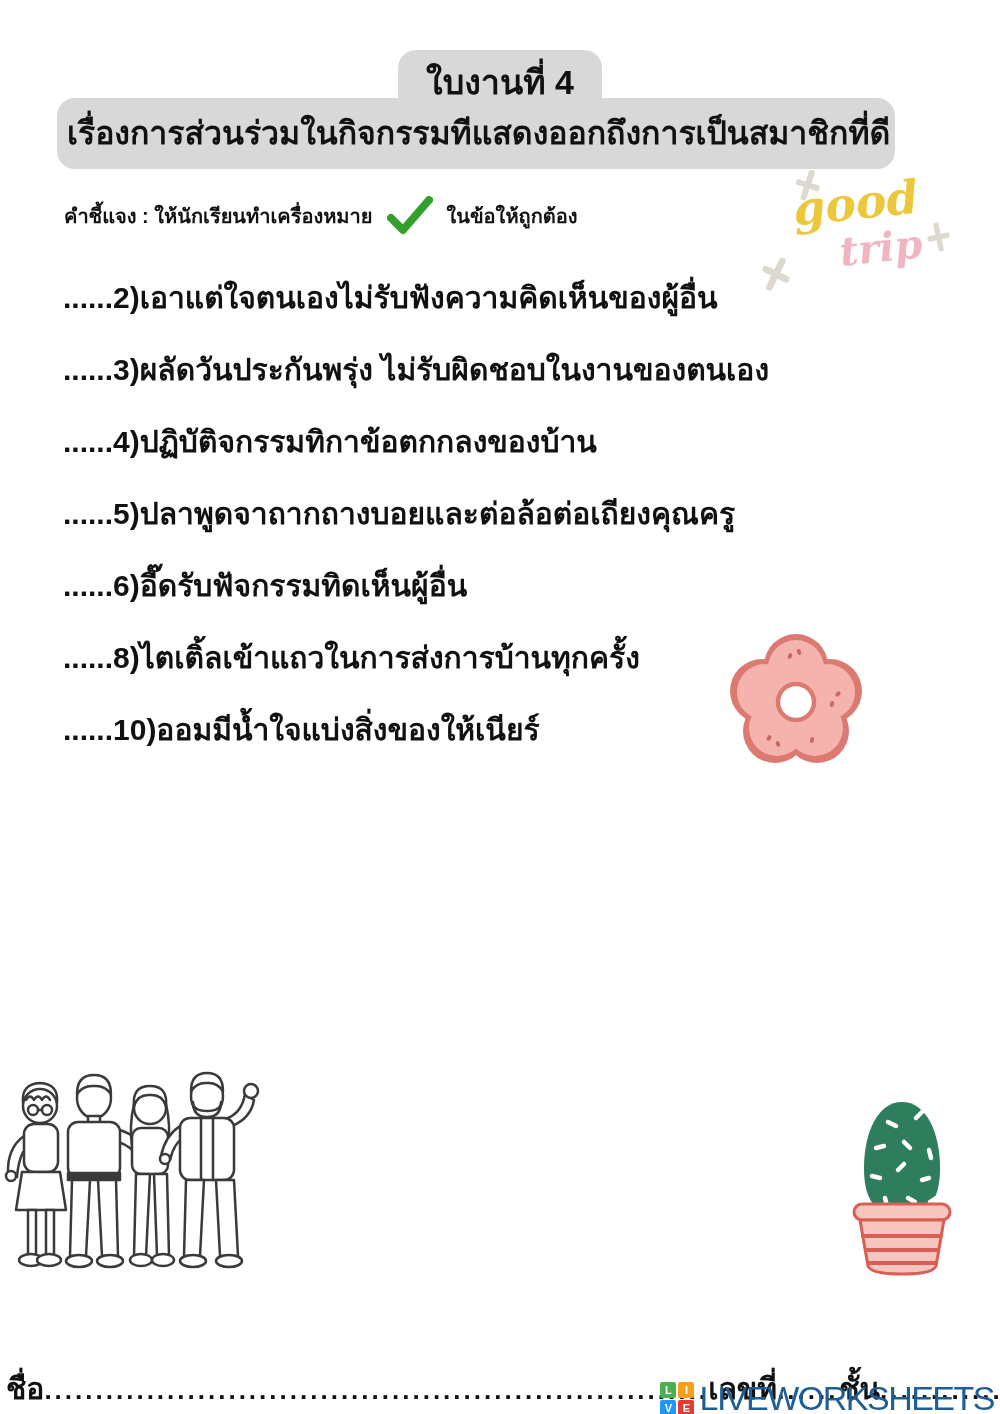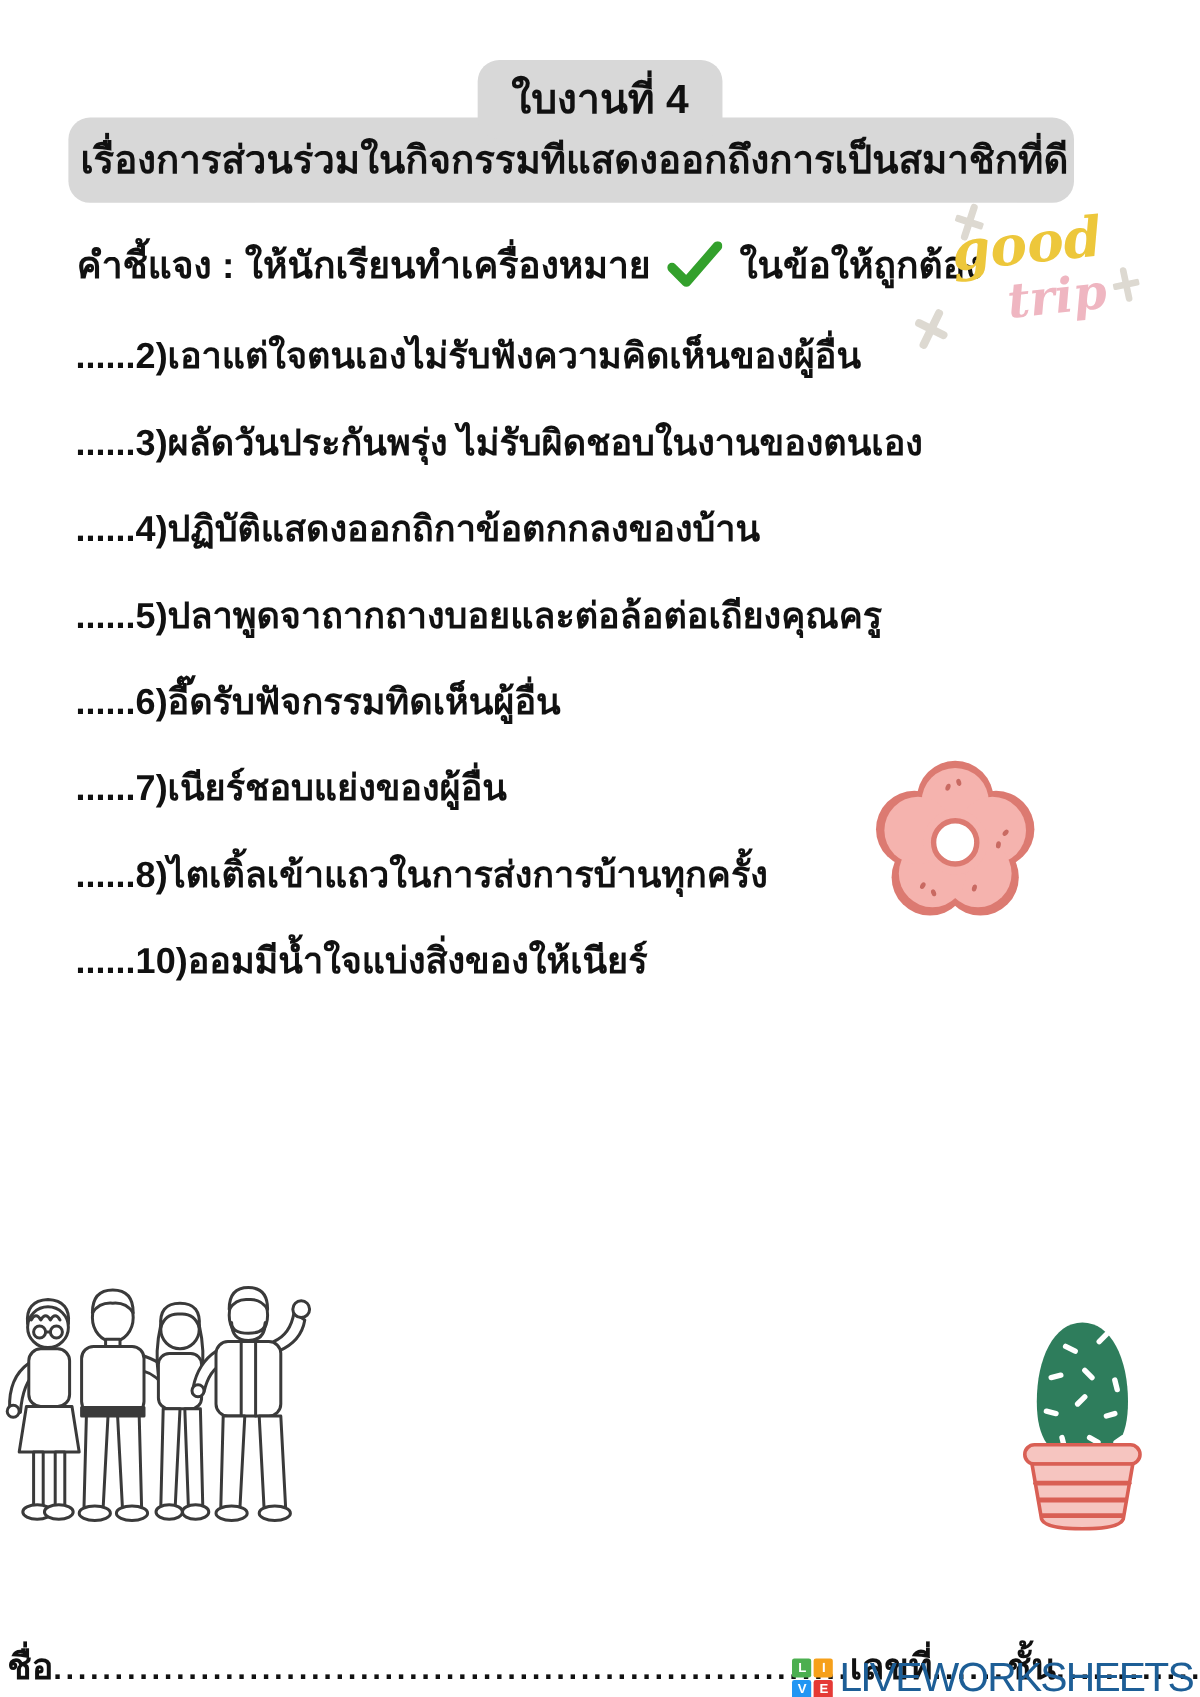--- a/index.html
+++ b/index.html
@@ -13,21 +13,21 @@
     background:var(--badge-gray,#d8d8d8);border-radius:18px;padding:5px 28px 7px;
     font-size:34px;font-weight:bold;white-space:nowrap;z-index:2;
   }
   .subtitle-badge{
     position:absolute;top:94px;left:57px;width:838px;box-sizing:border-box;
     background:var(--badge-gray,#d8d8d8);border-radius:18px;text-align:center;
     font-size:32px;font-weight:bold;padding:9px 10px 11px;z-index:1;white-space:nowrap;
   }
   .instruction{
     position:absolute;top:192px;left:64px;display:flex;align-items:center;gap:14px;
-    font-size:31px;font-weight:bold;white-space:nowrap;
+    font-size:20px;font-weight:bold;white-space:nowrap;
   }
   .goodtrip{
     position:absolute;top:176px;left:795px;transform:rotate(-6deg);
     font-family:"DejaVu Serif","Liberation Serif",serif;font-style:italic;font-weight:bold;
     line-height:1;z-index:1;
   }
   .goodtrip .good{display:block;font-size:46px;color:var(--good-yellow,#edc73b);}
   .goodtrip .trip{display:block;font-size:40px;color:var(--trip-pink,#efb6c1);margin:4px 0 0 42px;}
   .sparkle{position:absolute;z-index:0;}
   .items{
@@ -112,24 +112,23 @@
         <g stroke="var(--sparkle-gray,#ddd9d1)" stroke-width="6" stroke-linecap="round">
           <line x1="12" y1="3" x2="12" y2="29"></line>
           <line x1="2" y1="16" x2="22" y2="16"></line>
         </g>
       </svg>
   </span>
 
   <ul class="items">
     <li>......2)เอาแต่ใจตนเองไม่รับฟังความคิดเห็นของผู้อื่น</li>
     <li>......3)ผลัดวันประกันพรุ่ง ไม่รับผิดชอบในงานของตนเอง</li>
-    <li>......4)ปฏิบัติแสดงออกถิกาข้อตกกลงของบ้าน</li>
+    <li>......4)ปฏิบัติจกรรมทิกาข้อตกกลงของบ้าน</li>
     <li>......5)ปลาพูดจาถากถางบอยและต่อล้อต่อเถียงคุณครู</li>
     <li>......6)อี๊ดรับฟัจกรรมทิดเห็นผู้อื่น</li>
-    <li>......7)เนียร์ชอบแย่งของผู้อื่น</li>
     <li>......8)ไตเติ้ลเข้าแถวในการส่งการบ้านทุกครั้ง</li>
     <li>......10)ออมมีน้ำใจแบ่งสิ่งของให้เนียร์</li>
   </ul>
 
   <span class="flower">
     <svg width="150" height="145" viewBox="0 0 150 145">
       <g fill="var(--flower-stroke,#dc7a71)">
         <circle cx="74" cy="34" r="32"></circle>
           <circle cx="108" cy="59" r="32"></circle>
           <circle cx="95" cy="99" r="32"></circle>

